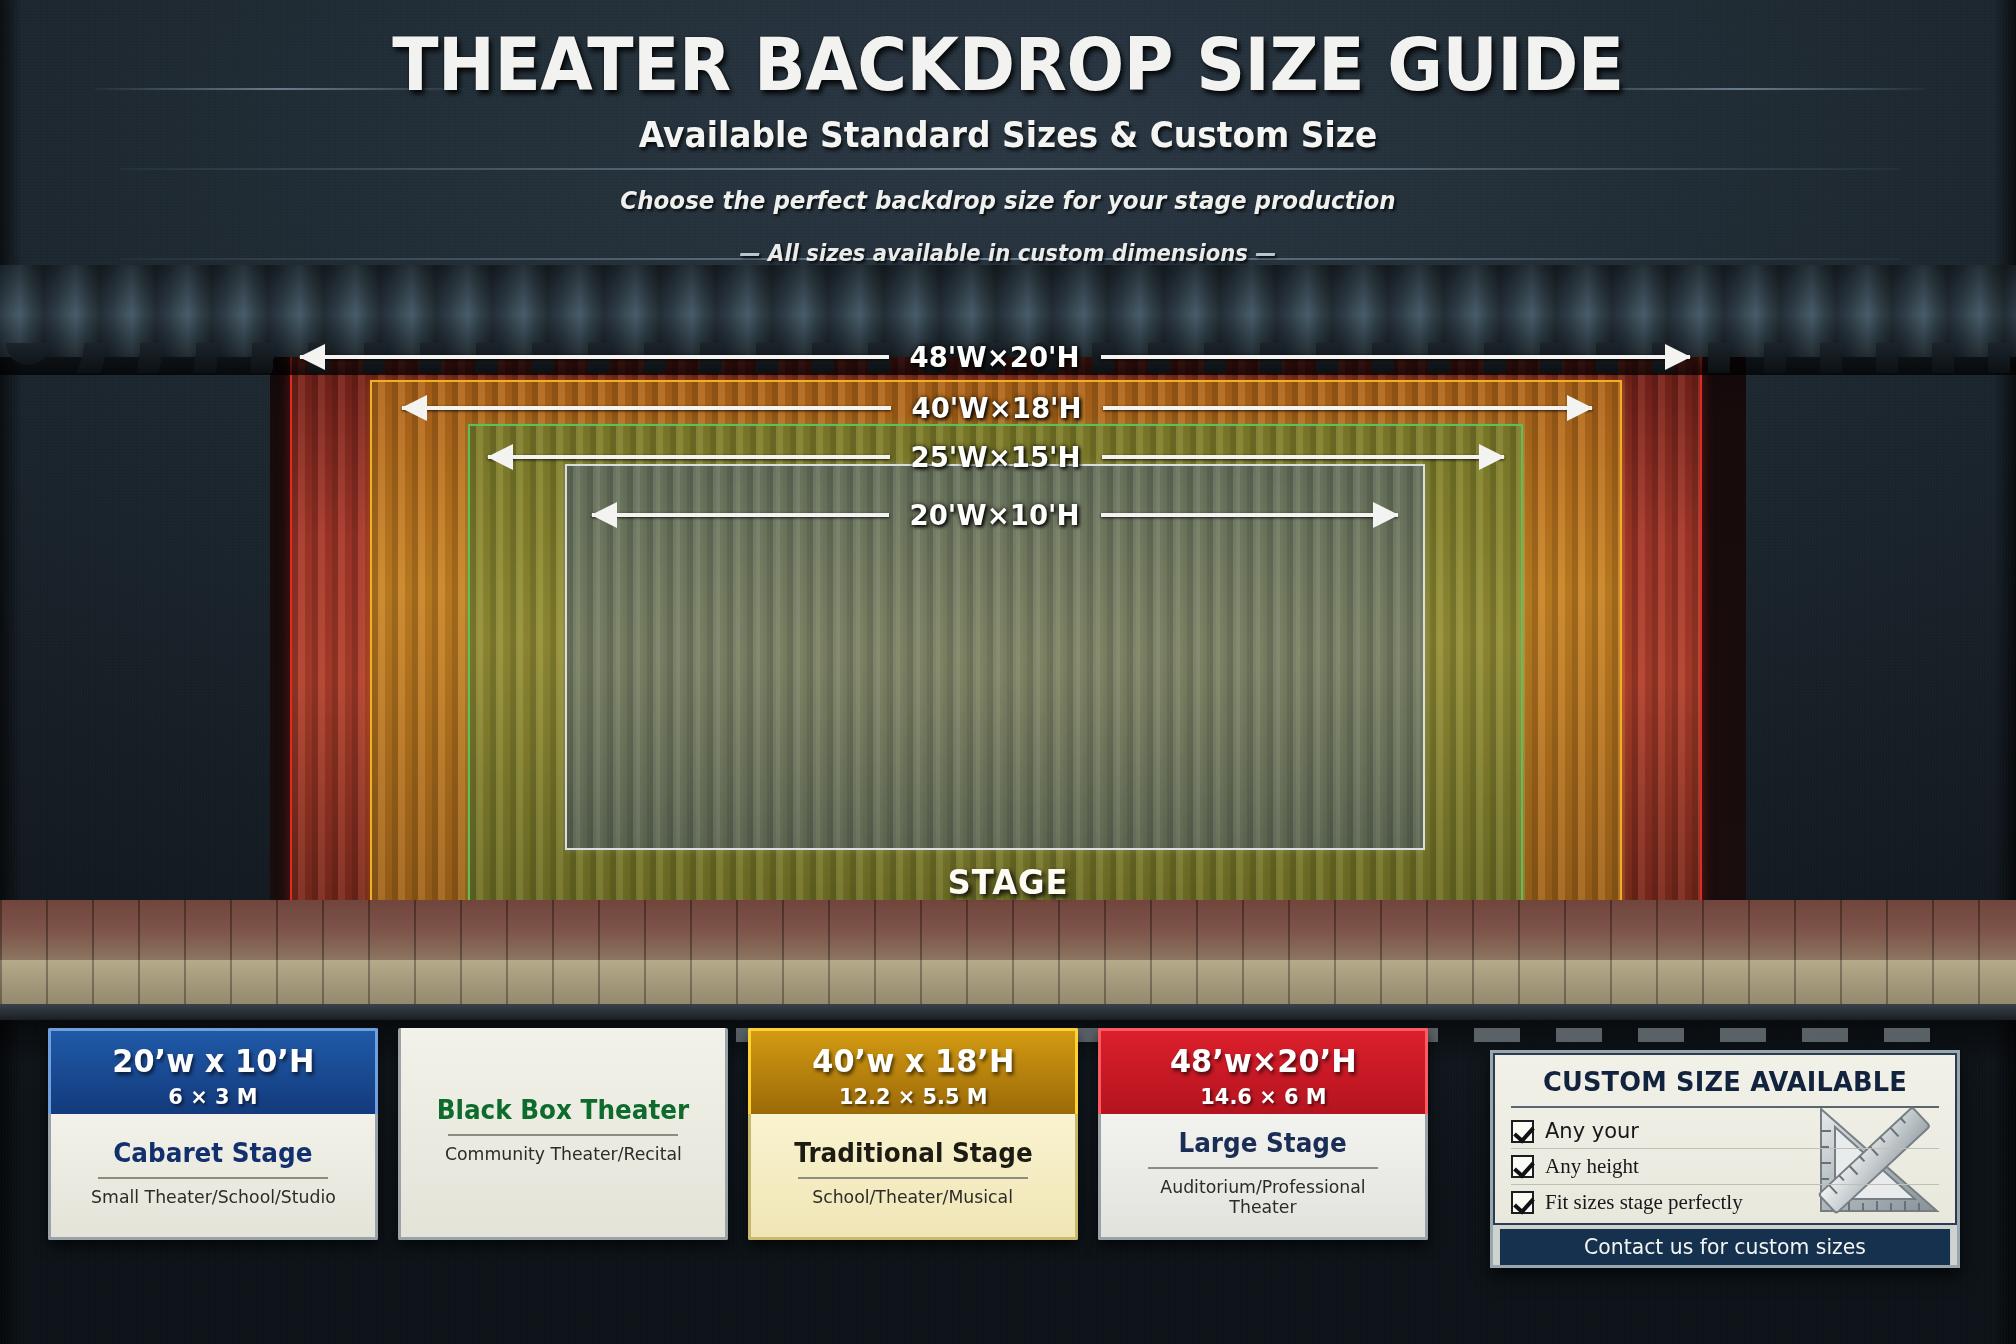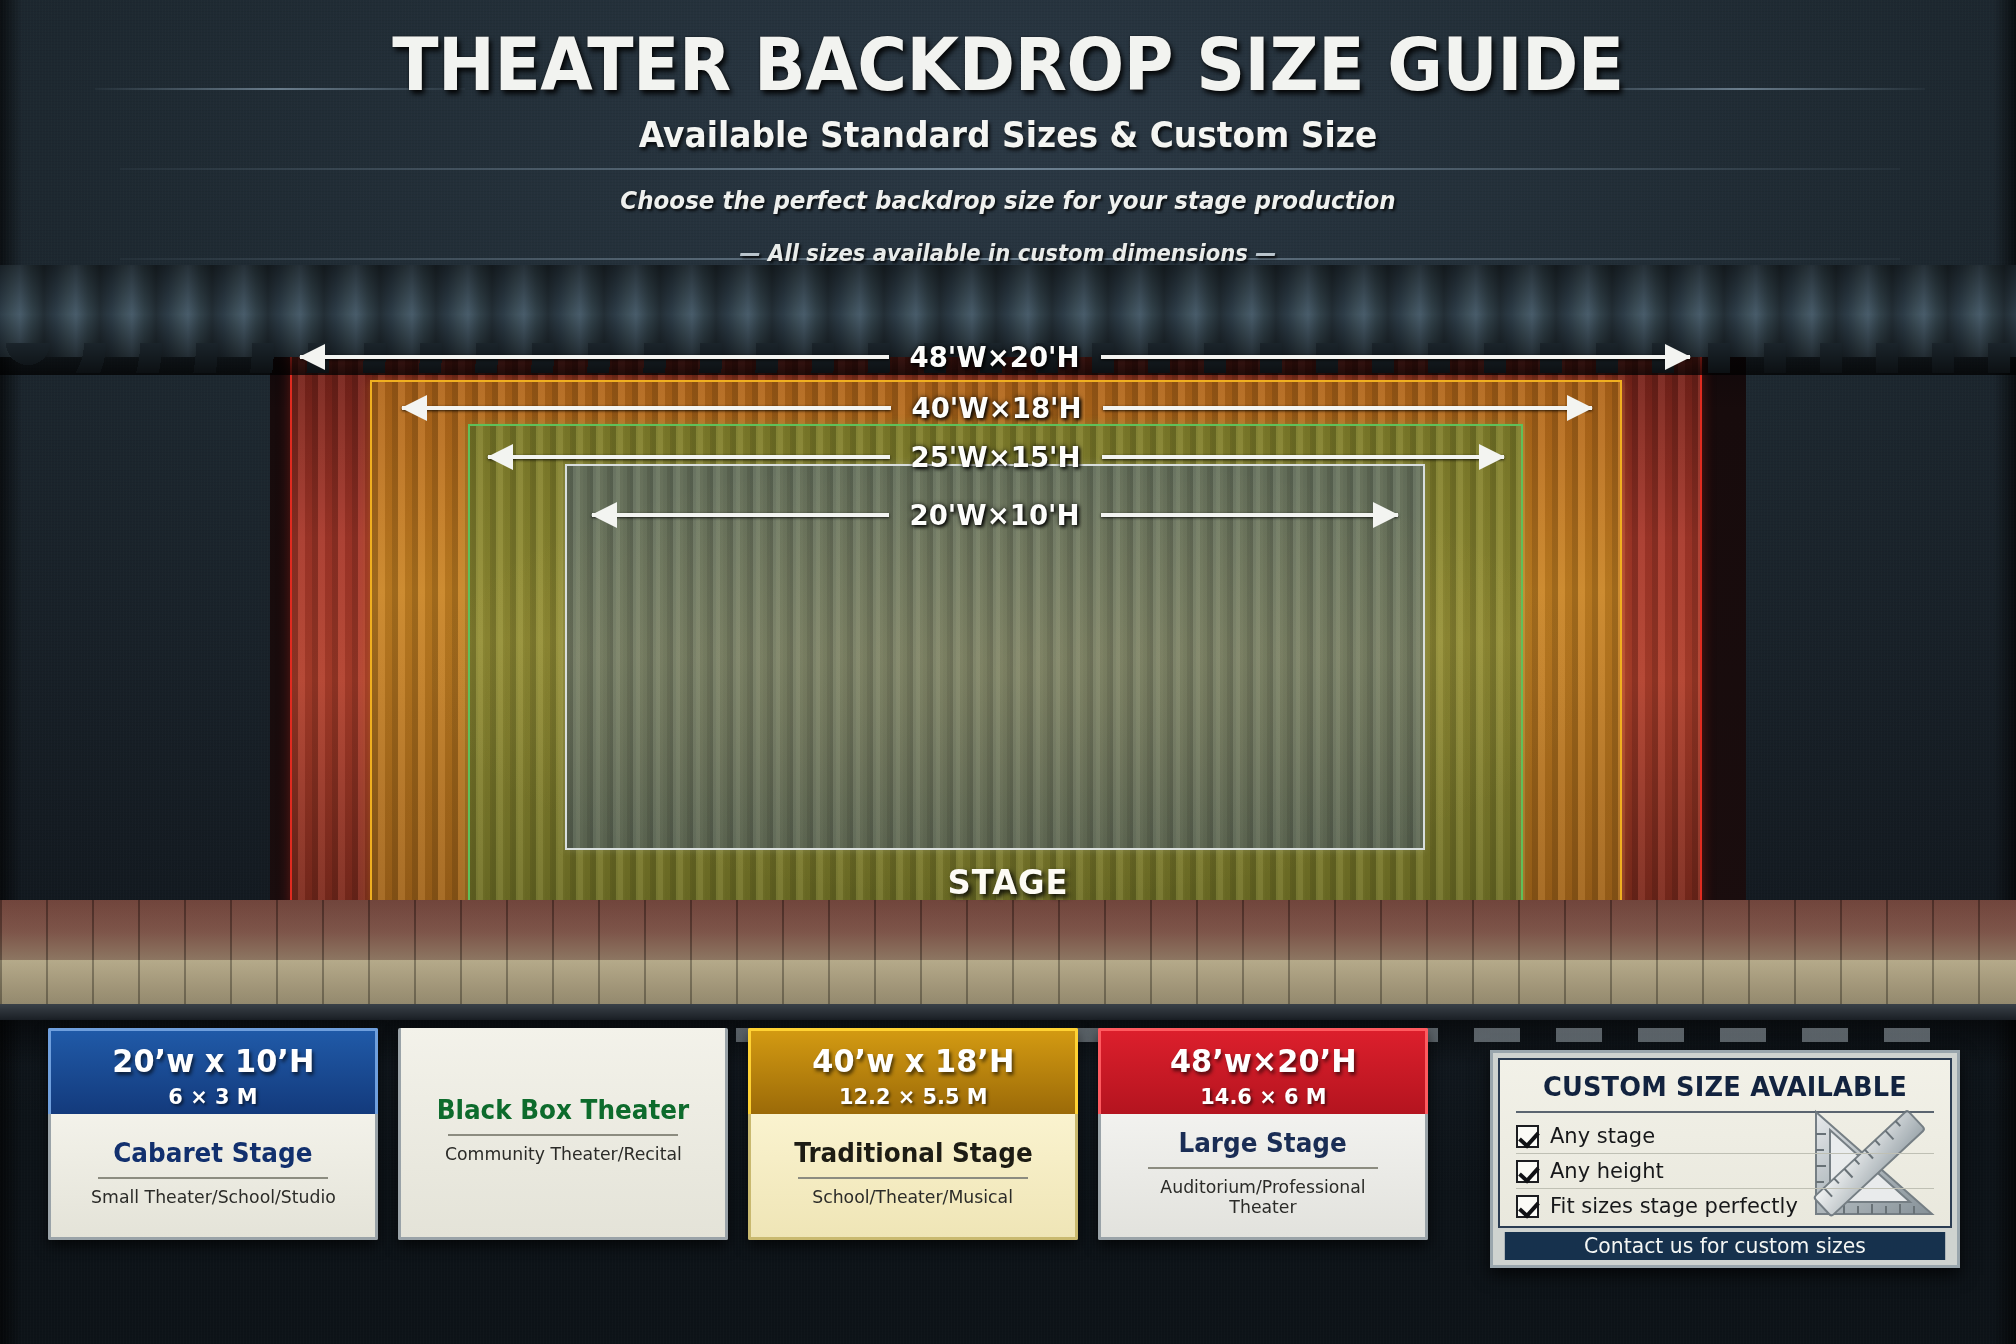--- a/index.html
+++ b/index.html
@@ -278,21 +278,21 @@
   #card-3 .card-top { background:linear-gradient(180deg,#dc1f2c 0%, #b4141f 100%); border:3px solid #ff5a5f; border-bottom:none; }
   #card-3 .card-body{ background:linear-gradient(180deg,#f2f2ef 0%, #e2e2dd 100%); border:3px solid #9aa3a8; border-top:none; }
   #card-3 .card-name{ color:#1a2d55; }
 
   
   #custom-panel {
     position:absolute; left:1490px; top:1050px; width:470px; height:218px; z-index:9;
     background:#cfd3d0;
     border:3px solid #9aa6ad;
     box-shadow:0 7px 16px rgba(0,0,0,.7);
-    display:flex; flex-direction:column; padding:5px;
+    display:flex; flex-direction:column; 
   }
   #custom-inner {
     flex:1;
     background:linear-gradient(180deg,#f2f1e8 0%, #e9e8dd 100%);
     border:2px solid #2b3c52;
     padding:11px 16px 6px;
     position:relative;
   }
   #custom-title {
     font-family:"DejaVu Sans", sans-serif;
@@ -300,21 +300,21 @@
     letter-spacing:.2px; text-align:center; transform:scaleX(.95);
   }
   #custom-rule { height:2px; background:#5b6570; margin:9px 0 9px; }
   .check-row {
     display:flex; align-items:center; gap:11px;
     font-family:"DejaVu Sans", sans-serif;
     font-size:21px; color:#17181a;
     padding:2px 0;
     position:relative; z-index:2;
   }
-  .check-row + .check-row { border-top:1px solid #bfc0b4; margin-top:3px; padding-top:5px; }
+  .check-row + .check-row { border-top:1px solid #bfc0b4; margin-top:3px; padding-top:5px;font-family:Liberation Serif, serif; }
   .cbox {
     width:23px; height:23px; border:2px solid #1c1d20; background:#fbfbf6;
     position:relative; flex:none;
   }
   .cbox::after {
     content:""; position:absolute; left:5px; top:1px; width:8px; height:15px;
     border-right:4px solid #101114; border-bottom:4px solid #101114;
     transform:rotate(42deg);
   }
   #ruler-icon {
@@ -438,21 +438,21 @@
 
   </div>
 
   <div id="custom-panel">
     <div id="custom-inner">
       <div id="custom-title">CUSTOM SIZE AVAILABLE</div>
       <div id="custom-rule"></div>
 
       <div class="check-row">
         <span class="cbox"></span>
-        <span>Any stage</span>
+        <span>Any your</span>
       </div>
       <div class="check-row">
         <span class="cbox"></span>
         <span>Any height</span>
       </div>
       <div class="check-row">
         <span class="cbox"></span>
         <span>Fit  sizes stage perfectly</span>
       </div>
 

